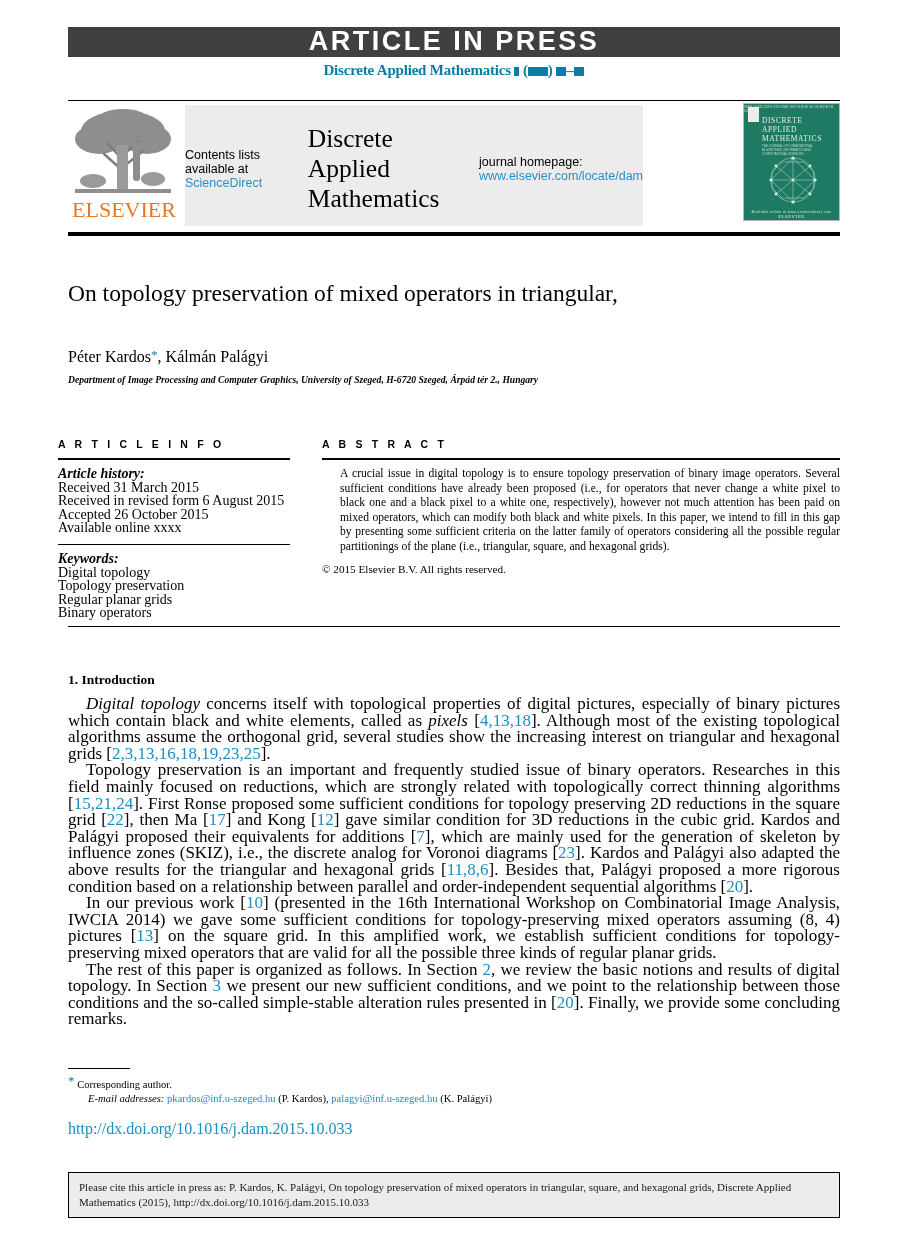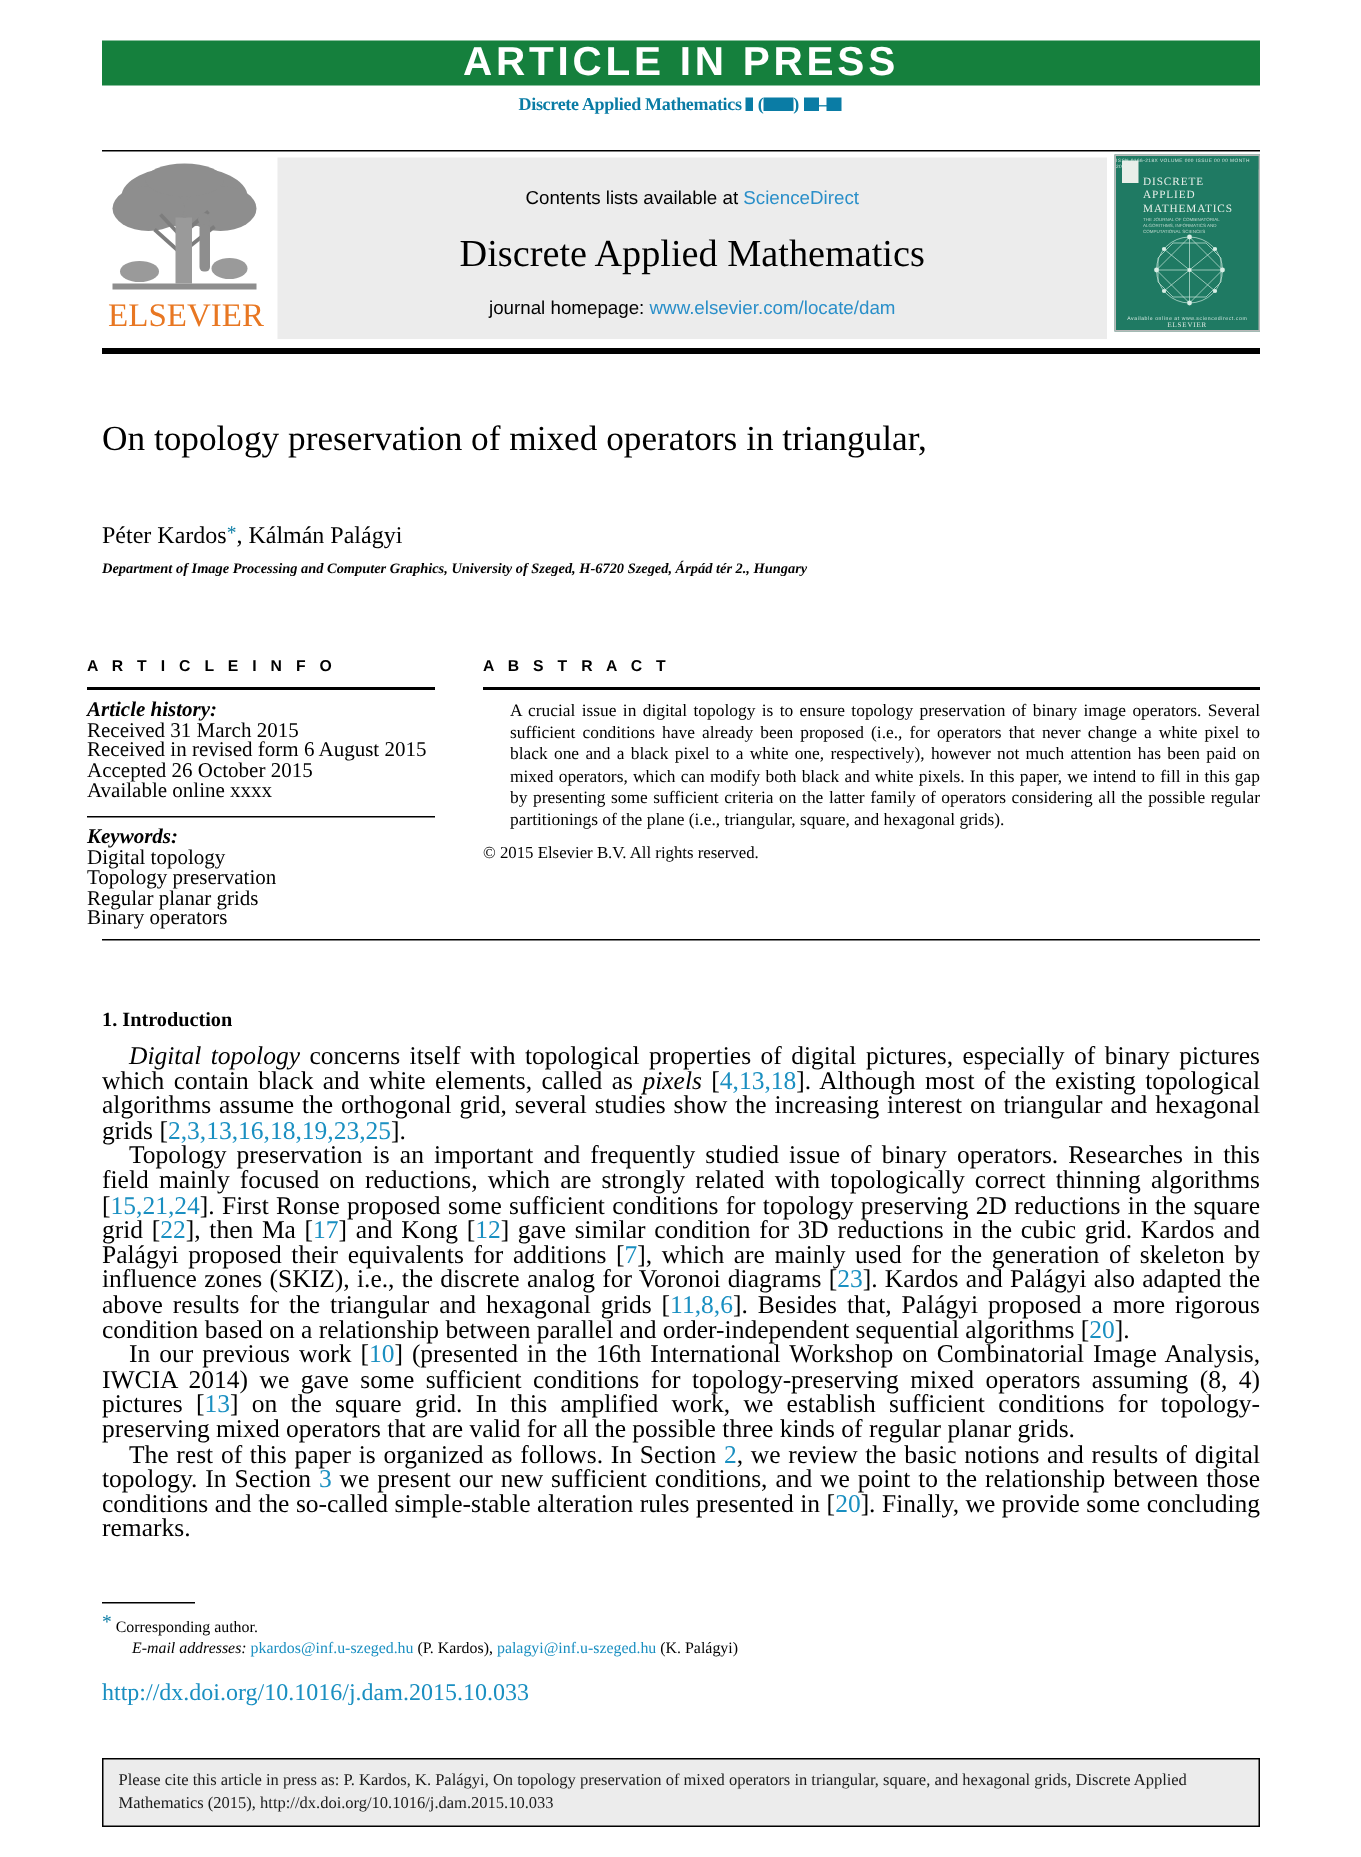--- a/index.html
+++ b/index.html
@@ -12,41 +12,41 @@
     color: #000000;
     overflow: hidden;
   }
   .page { position: relative; width: 907px; height: 1238px; }
 
   
   .aip-band {
     position: absolute;
     left: 68px; top: 27px;
     width: 772px; height: 30px;
-    background: #15803d;
+    background: #404040;
   }
   .aip-text {
     width: 100%; height: 100%;
     display: flex; align-items: center; justify-content: center;
     color: #ffffff;
     font-family: "Liberation Sans", sans-serif;
     font-weight: bold;
     font-size: 27px;
     letter-spacing: 2.5px;
     line-height: 1;
     padding-bottom: 2px;
   }
   .aip-cite {
     position: absolute;
     left: 0; top: 62px; width: 907px;
     text-align: center;
     color: #0a7ca5;
     font-family: "Liberation Serif", serif;
     font-weight: bold;
-    font-size: 12px;
+    font-size: 15px;
     letter-spacing: -0.2px;
   }
   .blk { display: inline-block; background: #0a7ca5; vertical-align: -1px; }
   .blk1 { width: 5px; height: 9px; }
   .blk4 { width: 20px; height: 9px; }
   .blk2 { width: 10px; height: 9px; }
 
   
   .rule-thin {
     position: absolute; left: 68px; width: 772px;
@@ -72,23 +72,23 @@
     text-align: center;
     color: #e87722;
     font-family: "Liberation Serif", serif;
     font-size: 22px;
     letter-spacing: 0px;
     line-height: 1;
   }
   .mast-center {
     position: absolute;
     left: 117px; top: 2px;
-    width: 553px; height: 121px;
+    width: 458px; height: 121px;
     background: #ececec;
-    display: flex; flex-direction: column;
+    display: flex; flex-direction: row;
     align-items: center; justify-content: space-between;
     padding: 20px 0 14px 0;
   }
   .contents-line {
     font-family: "Liberation Sans", sans-serif;
     font-size: 12.5px;
     color: #000;
   }
   .sd-link { color: #2a8fc9; }
   .journal-name {

